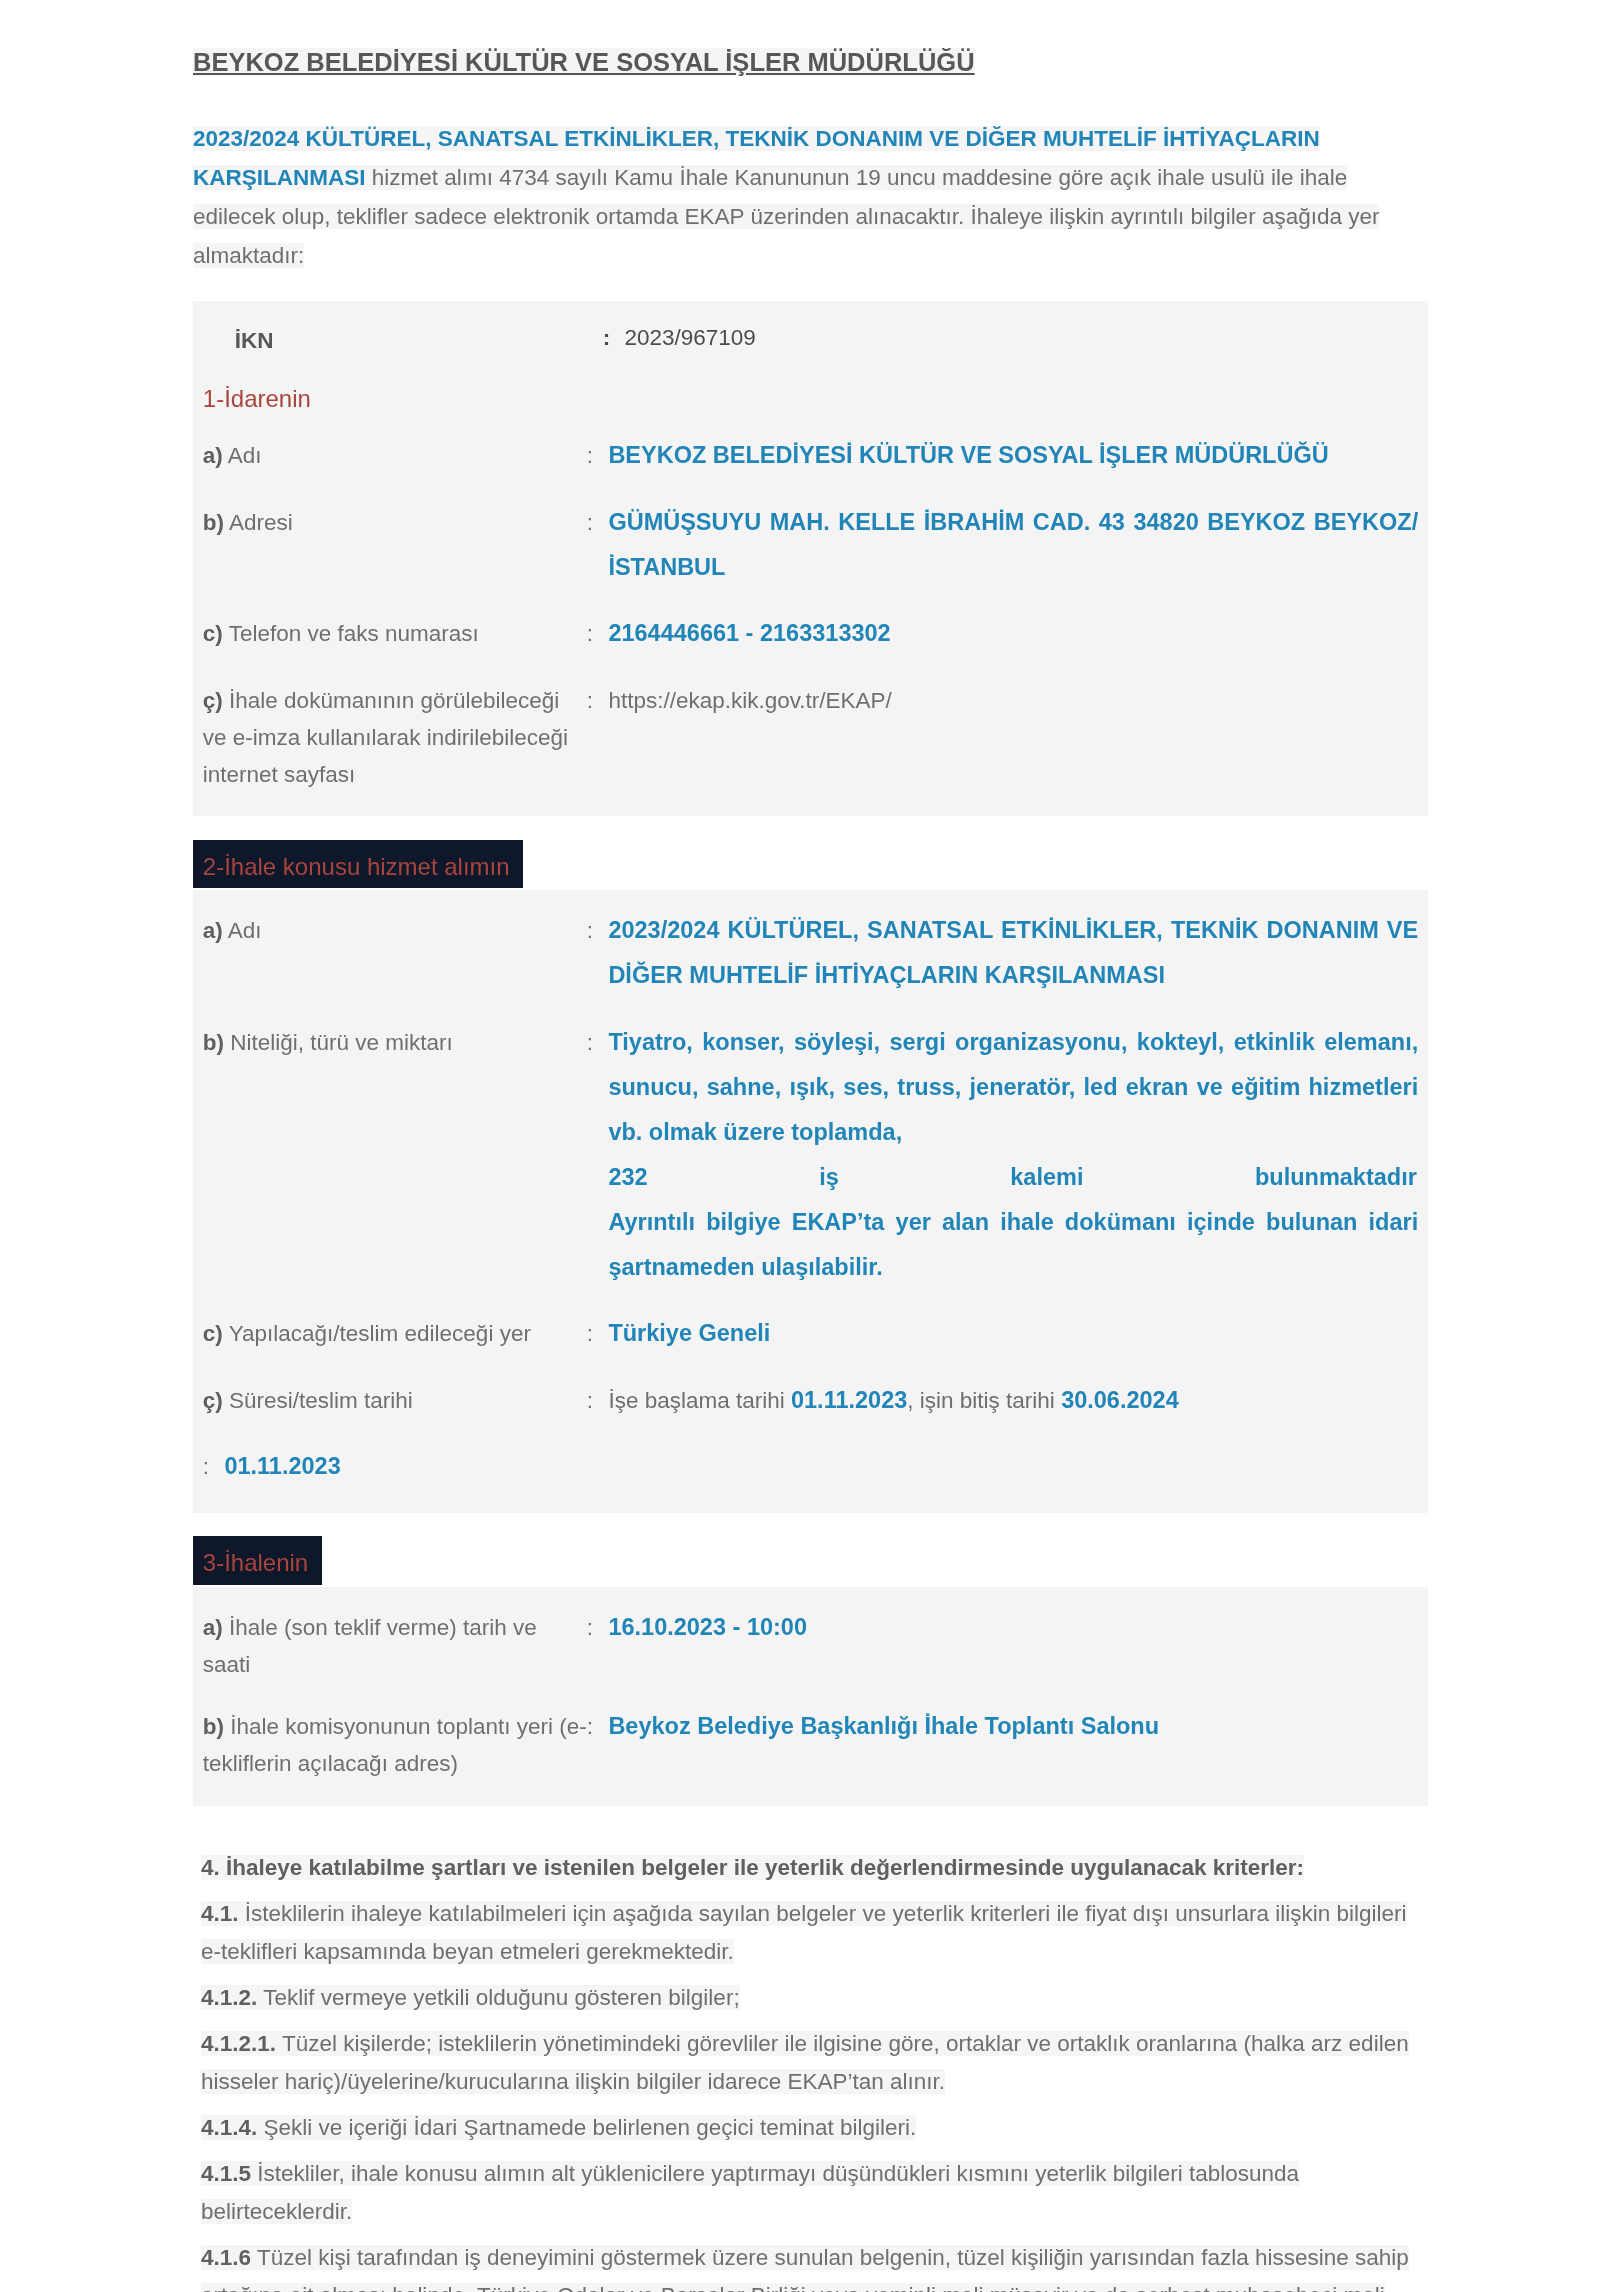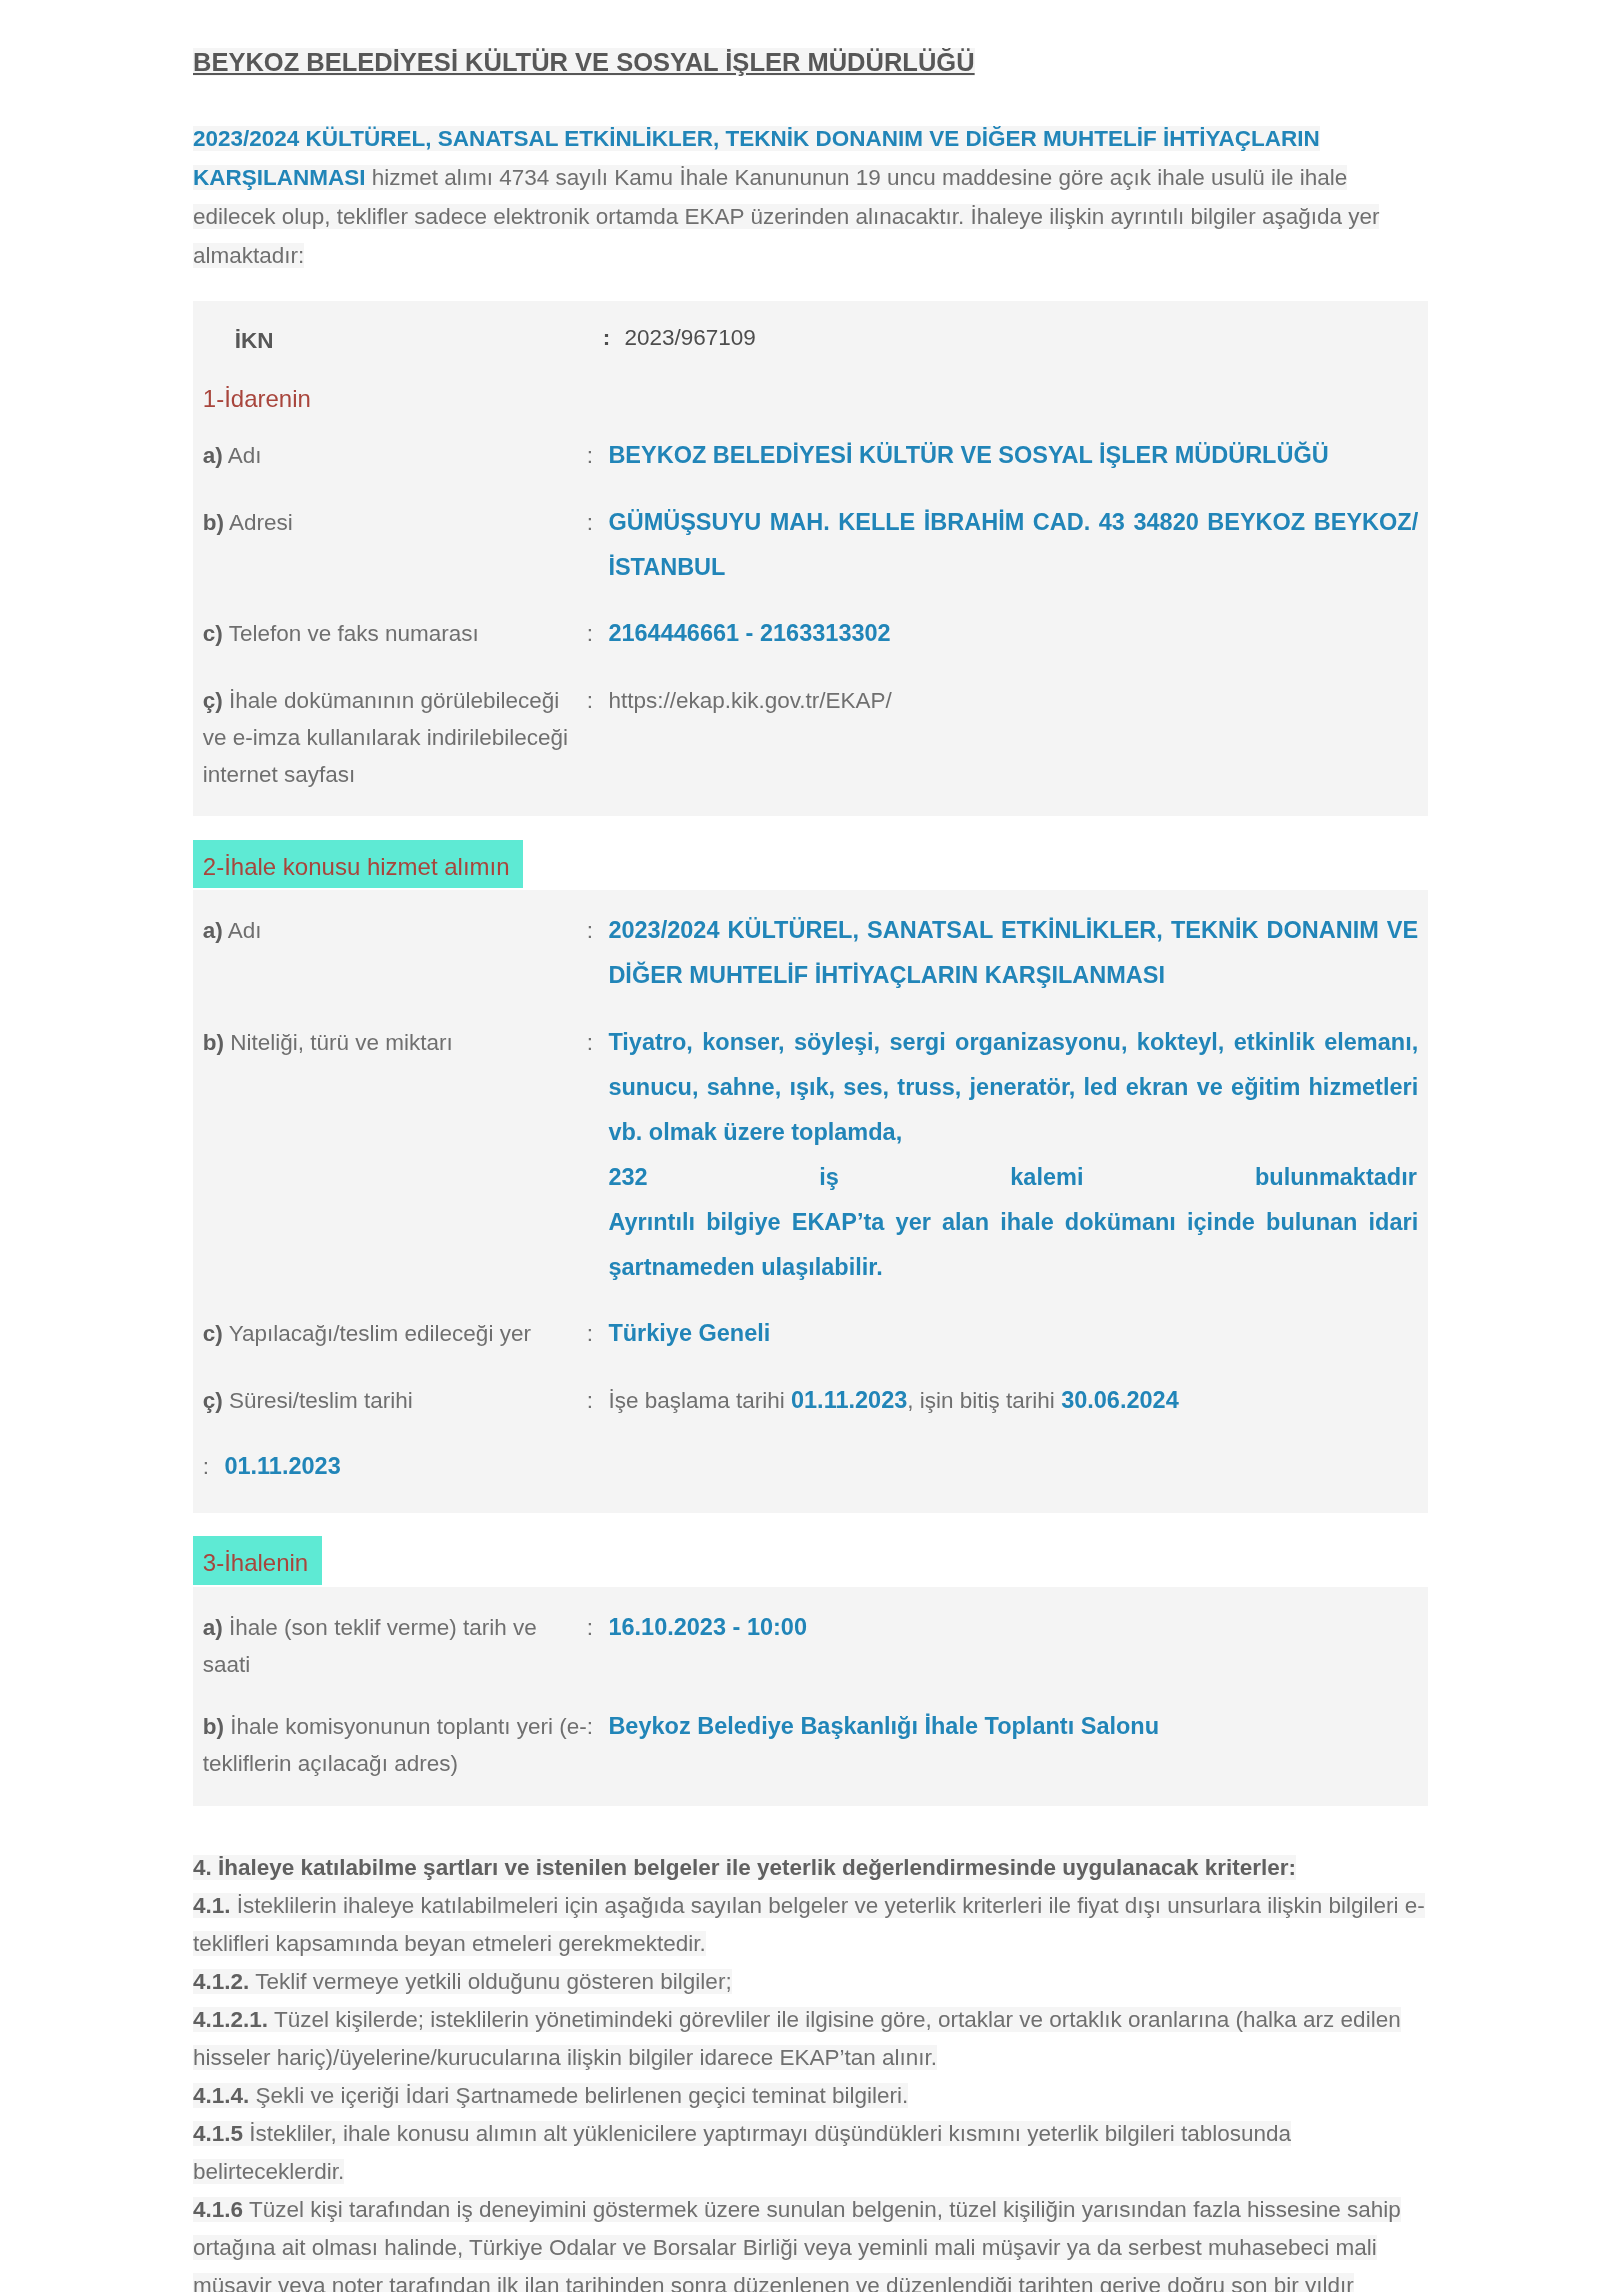--- a/index.html
+++ b/index.html
@@ -16,41 +16,41 @@
   h1.title{font-size:25.5px;line-height:35px;font-weight:bold;margin:0 0 39px 0;}
   h1.title .title-text{color:#575757;text-decoration:underline;}
 
   p.intro{font-size:22.5px;line-height:39px;margin:0 0 25.5px 0;}
   p.intro .lead{color:#2185b8;font-weight:bold;}
 
   .panel{background:#f4f4f4;padding:7.8px 0 11.8px 0;}
   .shead{color:#a8453c;font-weight:normal;font-size:24px;line-height:29px;}
   .panel .shead{padding:13.7px 9.8px 9.8px 9.8px;}
   .hstrip{margin-top:23.5px;}
-  .hstrip .shead{display:inline-block;background:#5eead4;padding:11.8px 13.7px 7.8px 9.8px;}
+  .hstrip .shead{display:inline-block;background:#0f172a;padding:11.8px 13.7px 7.8px 9.8px;}
   .hstrip + .panel{margin-top:0;}
   #sections > .panel{margin-top:2px;}
 
   .row{display:flex;padding:9.8px 9.8px 11.8px 9.8px;}
   .lab{width:384px;flex:none;font-size:22.5px;line-height:37px;padding-top:3.9px;}
   .key{font-weight:bold;color:#5f5f5f;}
   .row.ikn .lab,.row.ikn .key{color:#575757;font-weight:bold;margin-left:16px;}
   .val{flex:1;display:flex;align-items:flex-start;font-size:22.5px;}
   .colon{width:21.6px;flex:none;line-height:45px;color:#6f6f6f;}
   .vbody{flex:1;line-height:45px;}
   .vbody.justify{text-align:justify;}
   .seg.blue{color:#2185b8;font-weight:bold;font-size:23.5px;}
   .seg.gray{color:#6f6f6f;font-size:22.5px;}
   .seg.dark{color:#4d4d4d;font-weight:normal;}
   .row.ikn .colon{color:#4d4d4d;font-weight:bold;line-height:39px;}
   .row.ikn .vbody{line-height:39px;}
   .seg.spread{word-spacing:165px;}
 
   #terms{margin-top:43px;}
-  p.term{font-size:22.5px;line-height:38px;margin:0;}
+  p.term{font-size:22.5px;line-height:38px;margin:8px;}
   p.term b{color:#606060;}
 </style>
 </head>
 <body>
 
 <div class="page">
 
   <h1 class="title"><span class="title-text hl">BEYKOZ BELEDİYESİ KÜLTÜR VE SOSYAL İŞLER MÜDÜRLÜĞÜ</span></h1>
 
   <p class="intro"><span class="hl"><b class="lead">2023/2024 KÜLTÜREL, SANATSAL ETKİNLİKLER, TEKNİK DONANIM VE DİĞER MUHTELİF İHTİYAÇLARIN KARŞILANMASI</b><span> hizmet alımı 4734 sayılı Kamu İhale Kanununun 19 uncu maddesine göre açık ihale usulü ile ihale edilecek olup, teklifler sadece elektronik ortamda EKAP üzerinden alınacaktır.  İhaleye ilişkin ayrıntılı bilgiler aşağıda yer almaktadır:</span></span></p>

